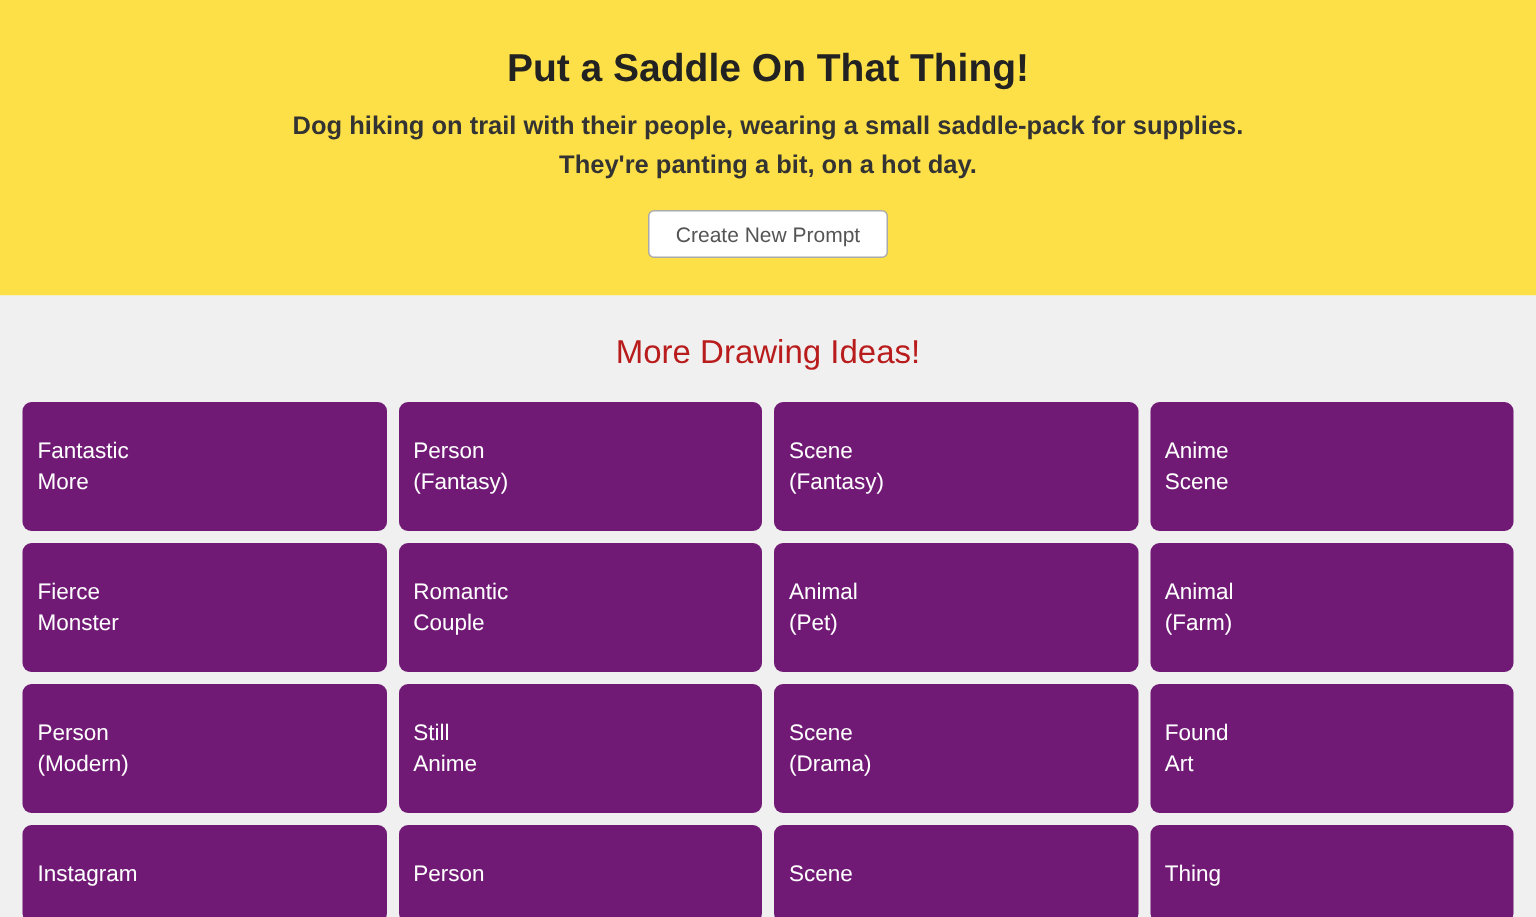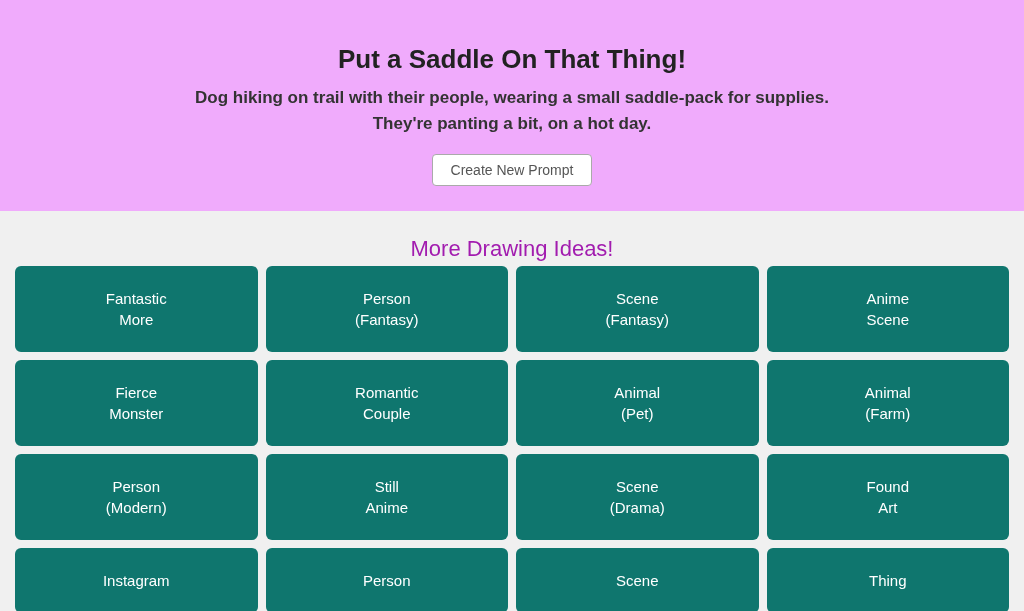--- a/index.html
+++ b/index.html
@@ -9,23 +9,23 @@
     }
 
     body {
       font-family: Arial, sans-serif;
       background: #f5f5f5;
       width: 1024px;
       min-height: 611px;
     }
 
     .header-section {
-      background: #f0abfc;
+      background: #fde047;
       text-align: center;
-      padding: 44px 20px 25px 20px;
+      padding: 30px 20px 25px 20px;
     }
 
     .main-title {
       font-size: 26px;
       font-weight: bold;
       color: #222;
       margin-bottom: 10px;
     }
 
     .subtitle {
@@ -47,44 +47,43 @@
     }
 
     .ideas-section {
       background: #f0f0f0;
       padding: 25px 15px 20px 15px;
     }
 
     .ideas-title {
       text-align: center;
       font-size: 22px;
-      color: #a21caf;
-      margin-bottom: 4px;
+      color: #b91c1c;
+      margin-bottom: 20px;
       font-weight: normal;
     }
 
     .ideas-subtitle {
       text-align: center;
       font-size: 13px;
       color: #777;
       margin-bottom: 18px;
     }
 
     .grid {
       display: grid;
       grid-template-columns: repeat(4, 1fr);
       gap: 8px;
       max-width: 1000px;
       margin: 0 auto;
     }
 
     .grid-card {
-      background: #0f766e;
+      background: #701a75;
       color: #fff;
-      text-align: center;
       padding: 22px 10px;
       border-radius: 6px;
       font-size: 15px;
       line-height: 1.4;
       cursor: pointer;
       user-select: none;
     }
   </style>
 </head>
 <body>

